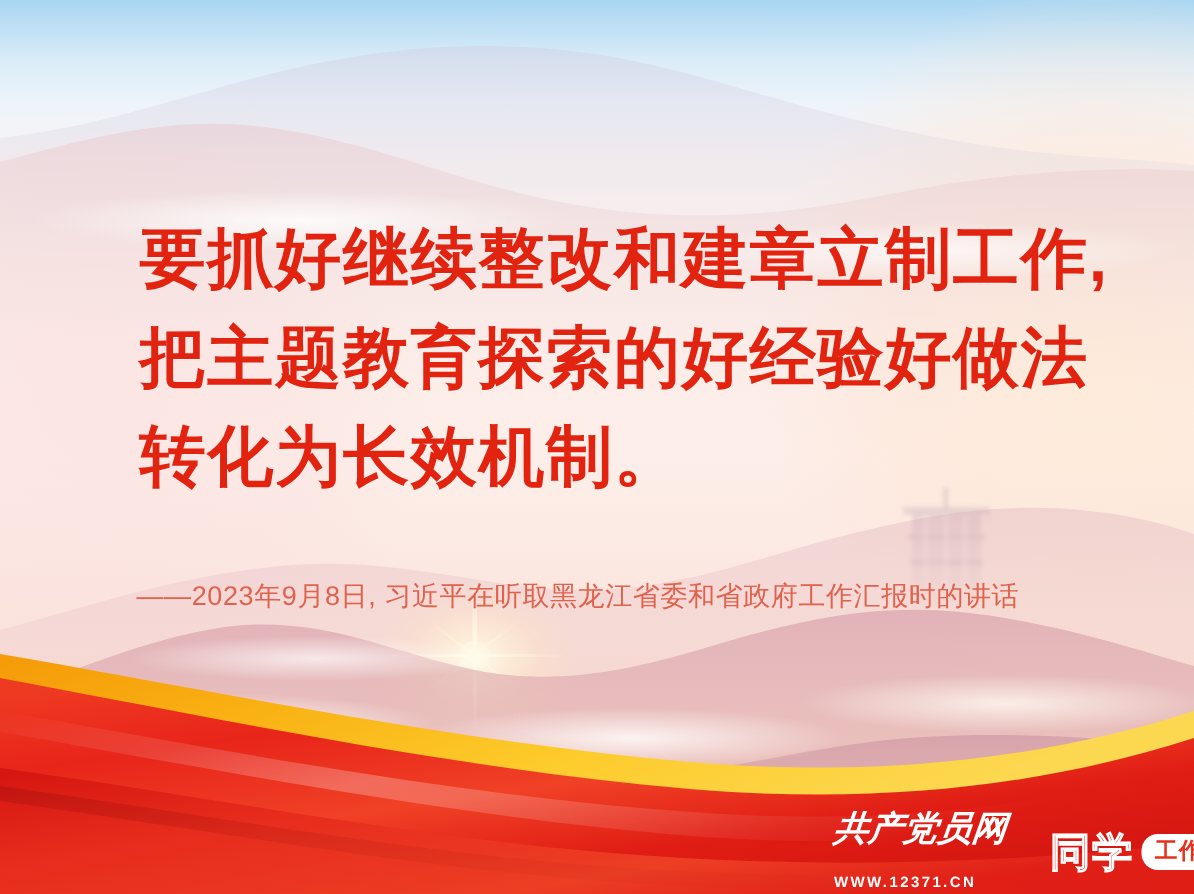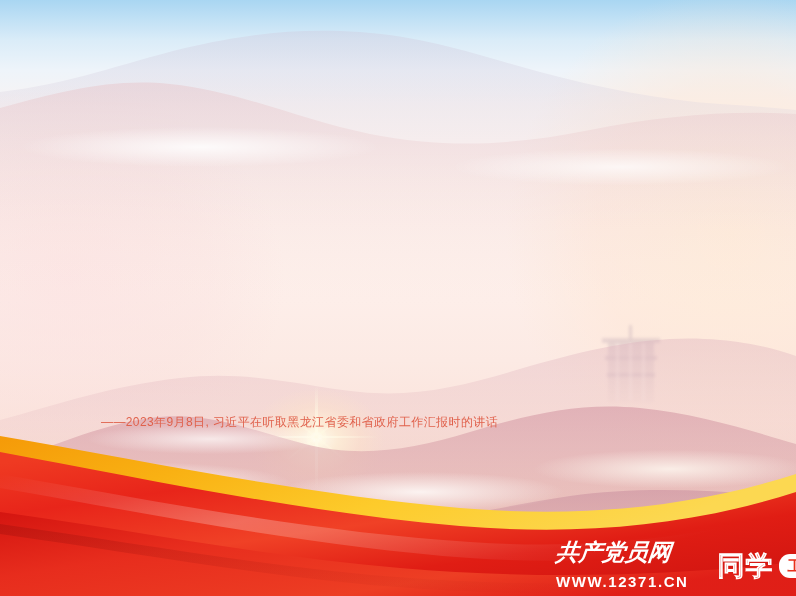--- a/index.html
+++ b/index.html
@@ -178,29 +178,28 @@
     font-size: 44px;
     line-height: 66px;
     letter-spacing: 1.2px;
     color: #e22310;
     white-space: nowrap;
     text-shadow: 0 1px 0 rgba(255,255,255,0.35);
   }
 
   .attribution {
     position: absolute;
-    left: 101px;
+    left: 91px;
     top: 385px;
     font-family: "Liberation Sans", "DejaVu Sans", sans-serif;
-    font-size: 12px;
+    font-size: 18px;
     letter-spacing: 0.4px;
     color: #e0614c;
     white-space: nowrap;
     font-weight: 400;
-    margin-top: 29px;
   }
 
   
   .logo {
     position: absolute;
     left: 556px;
     top: 541px;
     display: flex;
     align-items: center;
     gap: 14px;
@@ -216,25 +215,25 @@
     font-weight: 700;
     font-style: italic;
     color: #ffffff;
     letter-spacing: 0px;
     line-height: 24px;
     transform: skewX(-6deg);
     white-space: nowrap;
   }
   .logo-url {
     font-family: "Liberation Sans", sans-serif;
-    font-size: 15px;
+    font-size: 10px;
     font-weight: 700;
     color: #ffffff;
     letter-spacing: 1.6px;
-    margin-top: 8px;
+    margin-top: 18px;
     white-space: nowrap;
   }
   .logo-divider {
     width: 1px;
     height: 0px;
   }
   .logo-right {
     display: flex;
     align-items: center;
     gap: 5px;
@@ -411,20 +410,25 @@
                L796,180 L0,180 Z" fill="url(#redGrad2)" opacity="0.88"></path>
 
       <path d="M0,58 C150,84 310,116 470,126 C590,134 700,122 796,94
                L796,110 C700,140 590,150 470,142 C310,130 150,98 0,72 Z" fill="url(#shine)"></path>
 
       <path d="M0,108 C130,126 270,152 410,162 C550,172 680,168 796,156
                L796,166 C680,178 550,182 410,172 C270,162 130,136 0,118 Z" fill="url(#shade)"></path>
     </svg>
   </div>
 
+  <div class="quote">
+    <div class="quote-line">要抓好继续整改和建章立制工作,</div>
+    <div class="quote-line">把主题教育探索的好经验好做法</div>
+    <div class="quote-line">转化为长效机制。</div>
+  </div>
 
   <div class="attribution">——2023年9月8日, 习近平在听取黑龙江省委和省政府工作汇报时的讲话</div>
 
   <div class="logo">
     <div class="logo-left">
       <div class="logo-cn">共产党员网</div>
       <div class="logo-url">WWW.12371.CN</div>
     </div>
     <div class="logo-divider"></div>
     <div class="logo-right">

